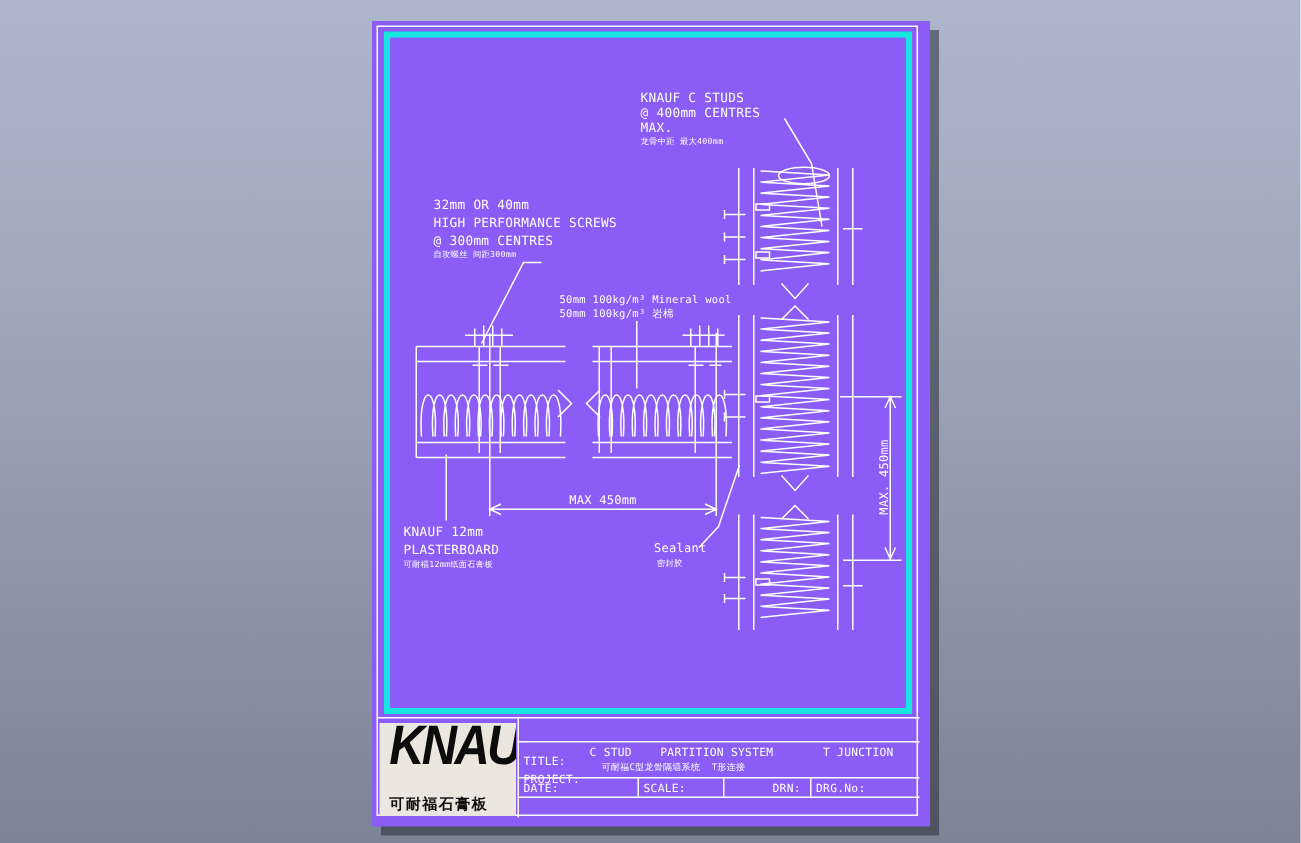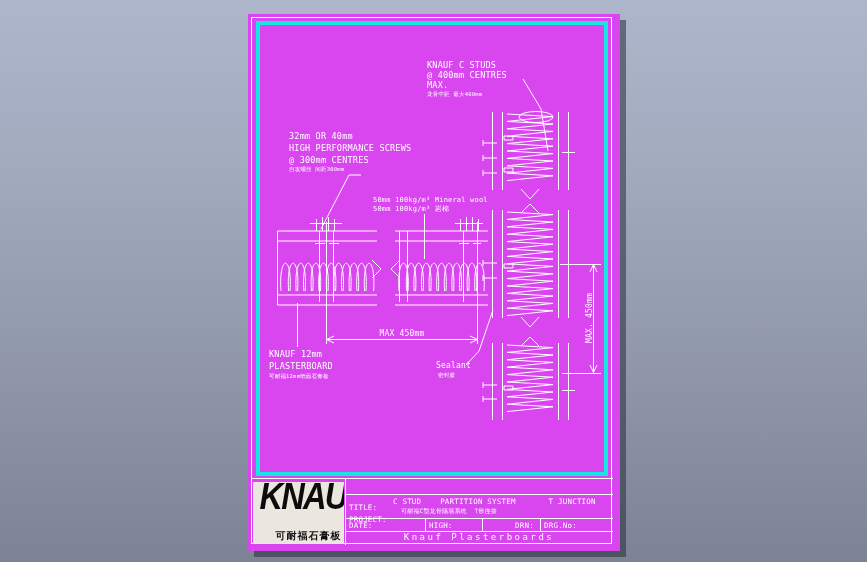--- a/index.html
+++ b/index.html
@@ -3,21 +3,21 @@
 <meta charset="utf-8">
 <style>
   html,body{margin:0;padding:0;}
   body{
     width:867px;height:562px;overflow:hidden;
     background:linear-gradient(180deg,#adb6ca 0%,#a2abbe 30%,#8f97a9 65%,#7b8395 100%);
     font-family:"DejaVu Sans Mono", monospace;
   }
   .sheet{
     position:absolute;left:248px;top:14px;width:372px;height:537px;
-    background:#d946ef;
+    background:#8b5cf6;
     box-shadow:6px 6px 0 rgba(40,44,54,.55);
   }
   .outline{
     position:absolute;left:3px;top:3px;width:361px;height:527px;
     border:1px solid #fff;box-sizing:border-box;
   }
   .cyanframe{
     position:absolute;left:8px;top:7px;width:352px;height:455px;
     border:4px solid #17e5e0;box-sizing:border-box;
   }
@@ -36,21 +36,21 @@
   .logo-box{
     position:absolute;left:1.5px;top:3px;width:91px;height:62px;
     background:#ebe7de;overflow:hidden;
   }
   .logo-word{
     position:absolute;left:1px;top:-6px;width:100%;text-align:center;
     font-family:"Liberation Sans",sans-serif;font-weight:900;font-style:italic;
     font-size:37px;color:#0c0c0c;letter-spacing:-2px;transform:scaleX(.88);
   }
   .logo-cn{
-    position:absolute;left:16px;bottom:1px;width:88%;text-align:center;
+    position:absolute;left:0;bottom:1px;width:88%;text-align:center;
     font-family:"DejaVu Sans",sans-serif;font-weight:bold;font-size:10px;color:#111;
     letter-spacing:1px;
   }
   .tb-text{position:absolute;white-space:pre;}
   .tb-cn{font-size:6px;}
   .tb-footer{
     position:absolute;left:94px;top:53px;width:268px;text-align:center;
     font-size:9px;letter-spacing:2.5px;
   }
 </style>
@@ -156,18 +156,17 @@
     <div class="tb-line" style="left:94px;top:52px;width:268px;height:1px;"></div>
     <div class="tb-line" style="left:174px;top:39px;width:1px;height:13px;"></div>
     <div class="tb-line" style="left:231px;top:39px;width:1px;height:13px;"></div>
     <div class="tb-line" style="left:289px;top:39px;width:1px;height:13px;"></div>
 
     <div class="tb-text" style="left:98px;top:4px;margin-top:32px;">PROJECT:</div>
     <div class="tb-text" style="left:98px;top:24px;">TITLE:</div>
     <div class="tb-text" style="left:142px;top:18px;">C STUD    PARTITION SYSTEM       T JUNCTION</div>
     <div class="tb-text tb-cn" style="left:150px;top:28px;">可耐福C型龙骨隔墙系统  T形连接</div>
     <div class="tb-text" style="left:98px;top:42px;">DATE:</div>
-    <div class="tb-text" style="left:178px;top:42px;">HIGH:</div>
+    <div class="tb-text" style="left:178px;top:42px;">SCALE:</div>
     <div class="tb-text" style="left:236px;top:42px;margin-left:28px;">DRN:</div>
     <div class="tb-text" style="left:293px;top:42px;">DRG.No:</div>
-    <div class="tb-footer">Knauf Plasterboards</div>
   </div>
 </div>
 
 </body></html>

